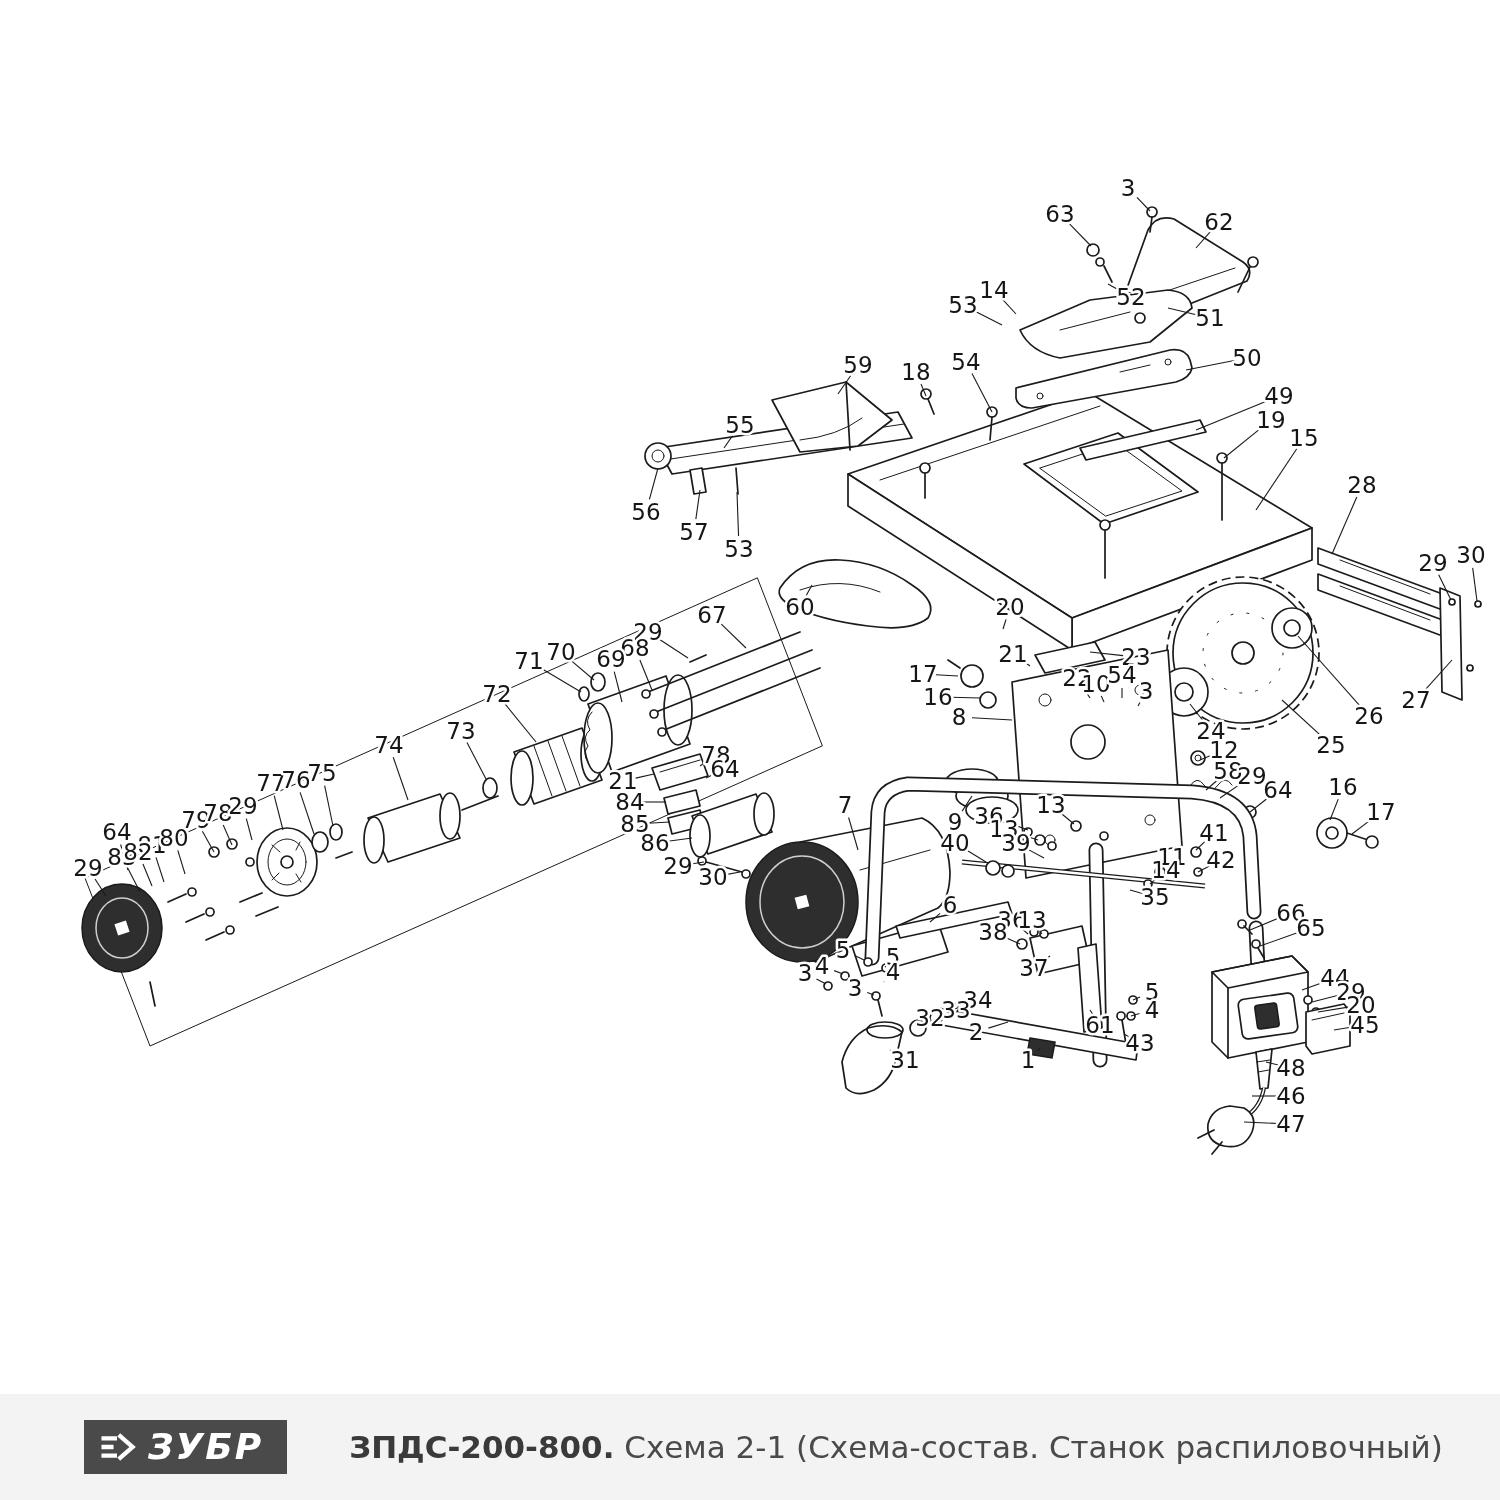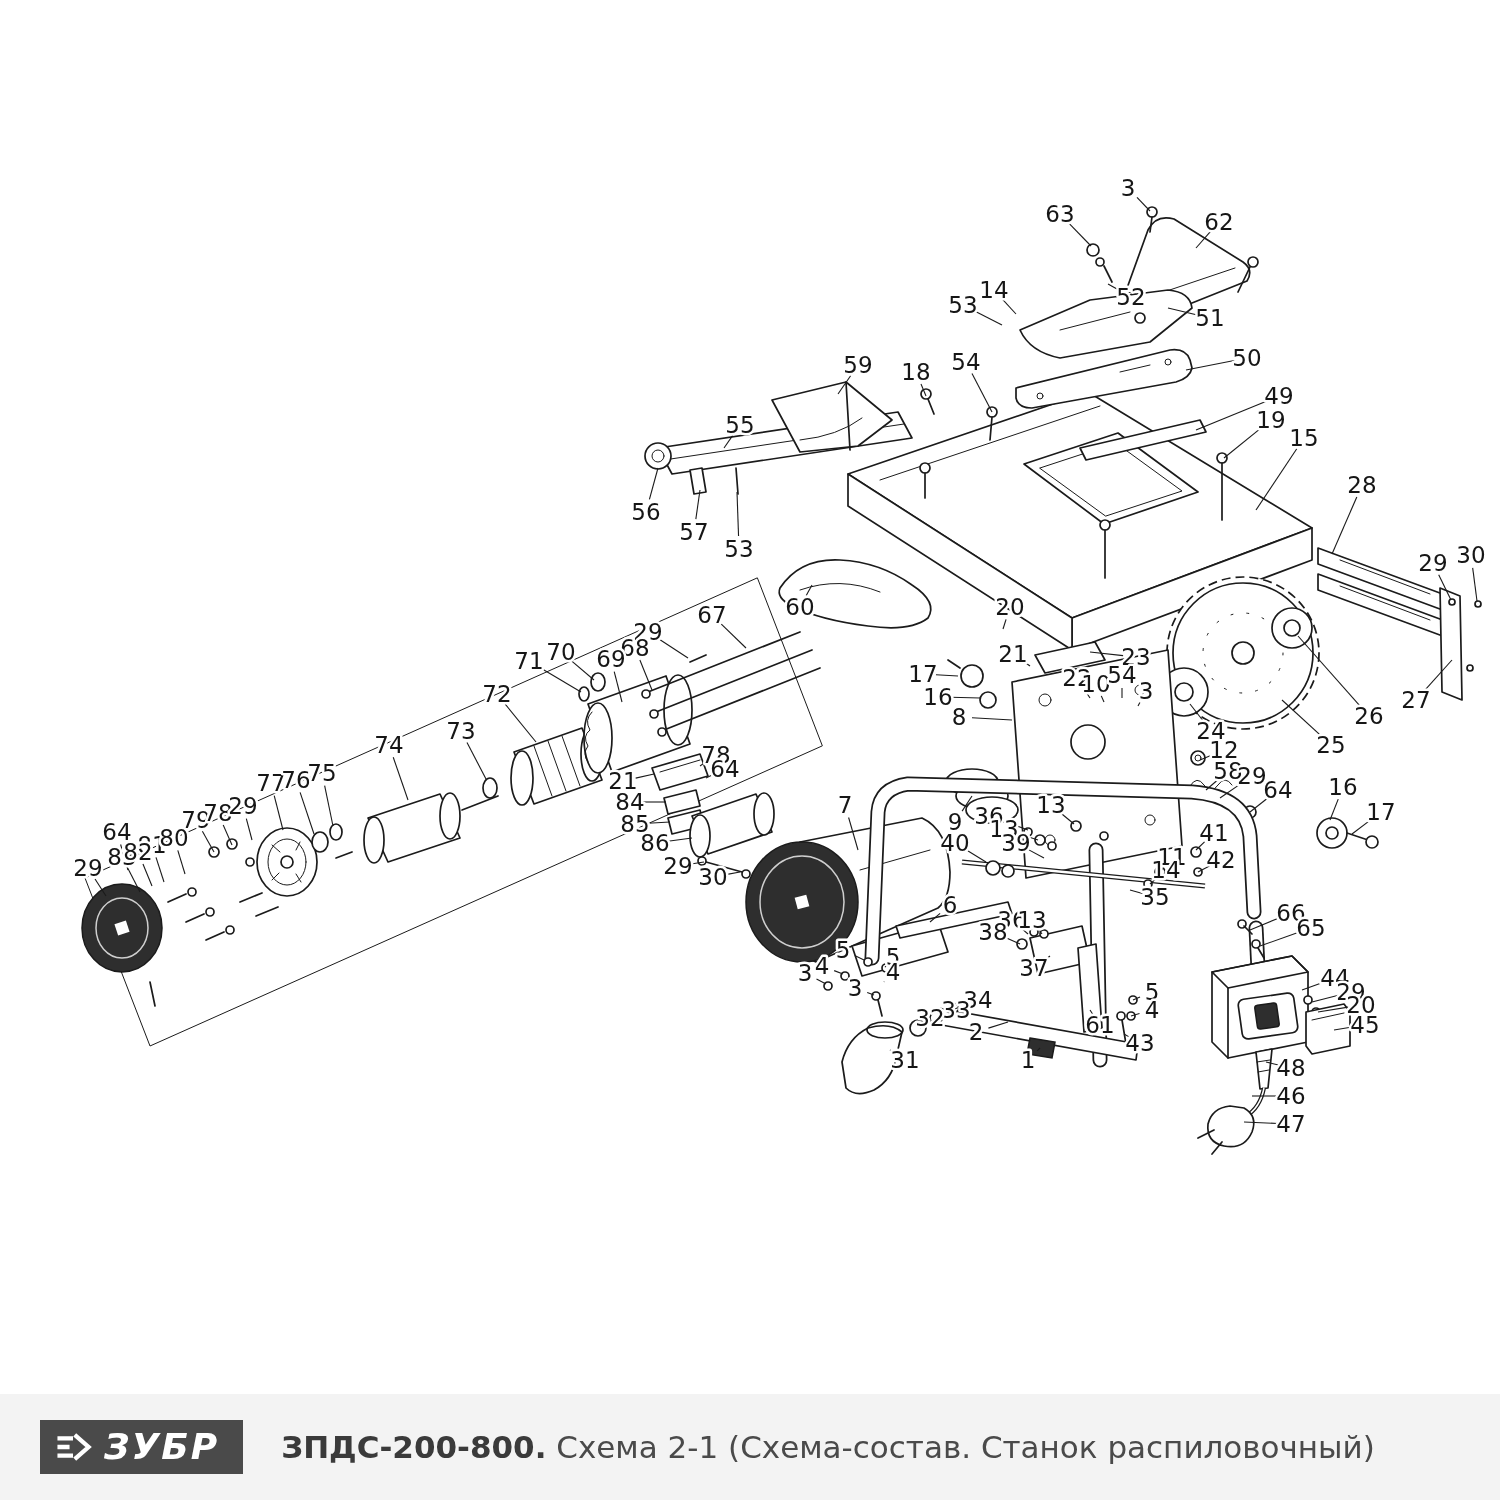--- a/index.html
+++ b/index.html
@@ -15,25 +15,25 @@
   .tube-o { fill:none; stroke:#1b1b1b; stroke-width:15;  stroke-linecap:round; stroke-linejoin:round; }
   .tube-i { fill:none; stroke:#ffffff; stroke-width:11.5; stroke-linecap:round; stroke-linejoin:round; }
   .leader { stroke:#1b1b1b; stroke-width:1.1; }
   .part-label { font-family:"DejaVu Sans", sans-serif; font-size:23px; fill:#161616;
                 text-anchor:middle; dominant-baseline:central;
                 paint-order:stroke fill; stroke:#ffffff; stroke-width:5px; stroke-linejoin:round; }
 
   .footer { position:absolute; left:0; bottom:0; width:1500px; height:106px;
             background:#f3f3f3; display:flex; align-items:center; gap:38px; padding-left:40px; }
   .logo { display:flex; align-items:center; gap:12px; background:#4a4a4a; color:#ffffff;
-          height:54px; padding:0 24px 0 14px; flex:0 0 auto; }
+          height:54px; padding:0 24px 0 14px; flex:0 0 auto;margin-left:44px; }
   .logo-icon { width:38px; height:32px; display:block; }
   .logo-text { font-weight:bold; font-style:italic; font-size:36px; letter-spacing:2px; line-height:1; }
   .footer-title { font-size:31px; color:#4a4a4a; white-space:nowrap; }
-  .title-bold { font-weight:bold; color:#3a3a3a; }
+  .title-bold { font-weight:bold; color:#3a3a3a;margin-left:24px; }
 </style>
 </head>
 <body>
 
 <div class="page">
 
 <svg id="diagram-svg" viewBox="0 0 1500 1500" xmlns="http://www.w3.org/2000/svg">
 
   <g>
     <polygon class="fw" points="848,474 1088,392 1312,528 1072,618"></polygon>

